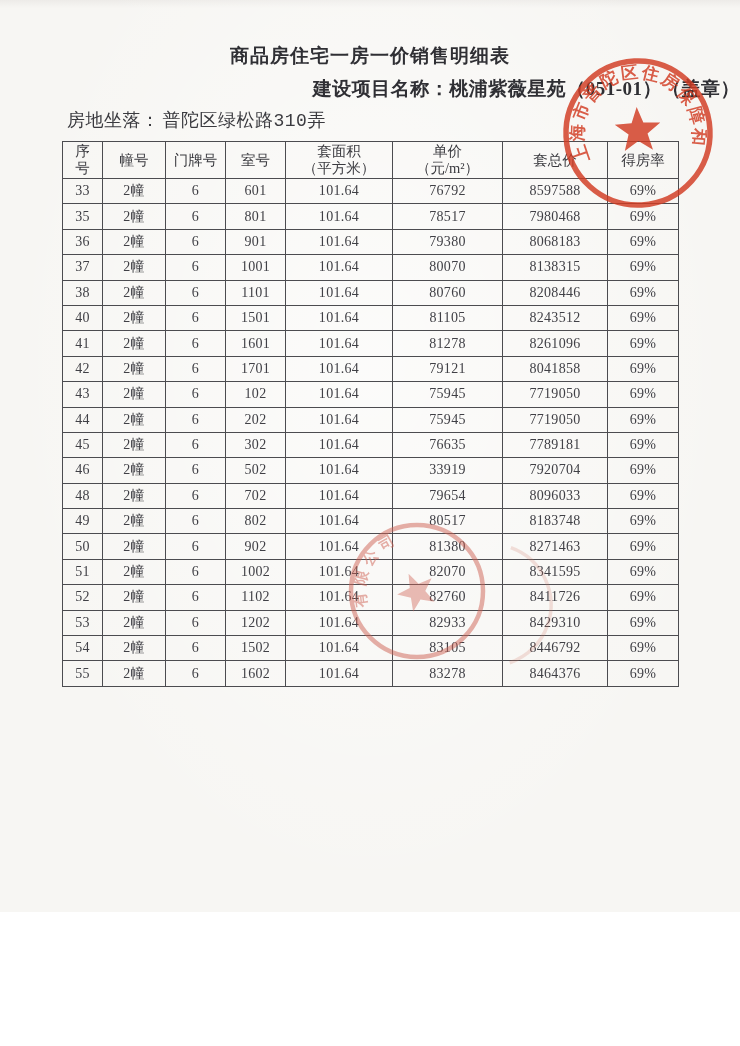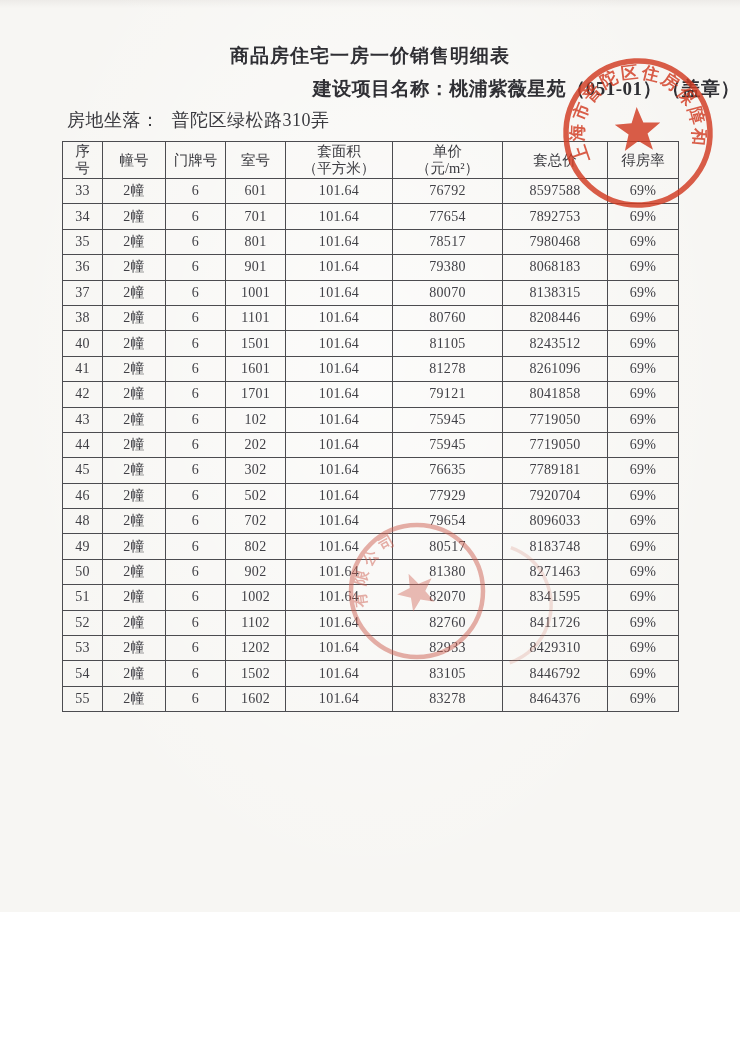--- a/index.html
+++ b/index.html
@@ -21,21 +21,21 @@
   }
   .doc-subtitle{
     position:absolute;top:76px;left:0;width:740px;
     text-align:right;font-size:19px;font-weight:bold;
     letter-spacing:.5px;color:#2f2f34;
   }
   .location-line{
     position:absolute;top:108px;left:67px;
     font-size:18px;color:#3a3a3f;letter-spacing:.5px;
   }
-  .location-line .value{margin-left:12px;}
+  .location-line .value{margin-left:3px;font-family:Liberation Mono, monospace;}
   table.price-table{
     position:absolute;top:141px;left:62px;
     width:616px;border-collapse:collapse;table-layout:fixed;
   }
   .price-table th,.price-table td{
     border:1px solid #4c4c50;
     text-align:center;vertical-align:middle;
     padding:0;overflow:hidden;
   }
   .price-table th{
@@ -98,30 +98,20 @@
           <td>33</td>
           <td>2幢</td>
           <td>6</td>
           <td>601</td>
           <td>101.64</td>
           <td>76792</td>
           <td>8597588</td>
           <td>69%</td>
         </tr>
         <tr>
-          <td>34</td>
-          <td>2幢</td>
-          <td>6</td>
-          <td>701</td>
-          <td>101.64</td>
-          <td>77654</td>
-          <td>7892753</td>
-          <td>69%</td>
-        </tr>
-        <tr>
           <td>35</td>
           <td>2幢</td>
           <td>6</td>
           <td>801</td>
           <td>101.64</td>
           <td>78517</td>
           <td>7980468</td>
           <td>69%</td>
         </tr>
         <tr>
@@ -213,21 +203,21 @@
           <td>76635</td>
           <td>7789181</td>
           <td>69%</td>
         </tr>
         <tr>
           <td>46</td>
           <td>2幢</td>
           <td>6</td>
           <td>502</td>
           <td>101.64</td>
-          <td>77929</td>
+          <td>33919</td>
           <td>7920704</td>
           <td>69%</td>
         </tr>
         <tr>
           <td>48</td>
           <td>2幢</td>
           <td>6</td>
           <td>702</td>
           <td>101.64</td>
           <td>79654</td>

